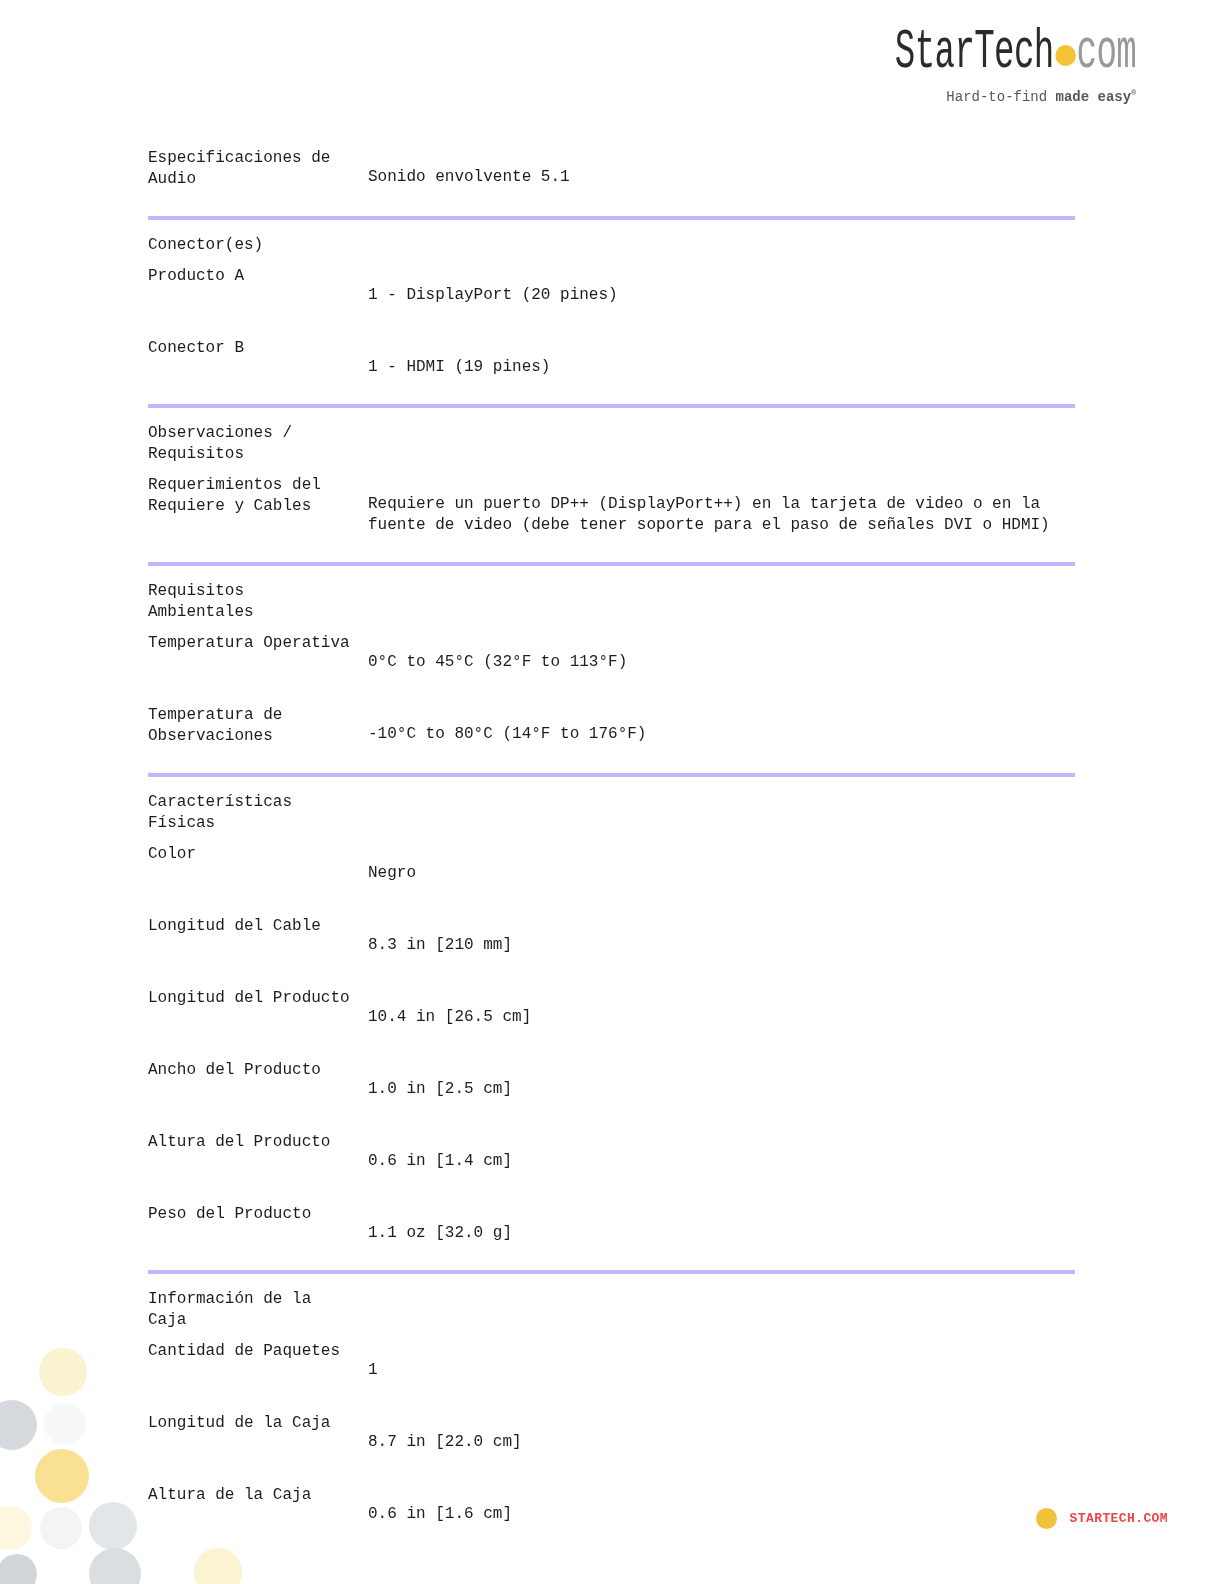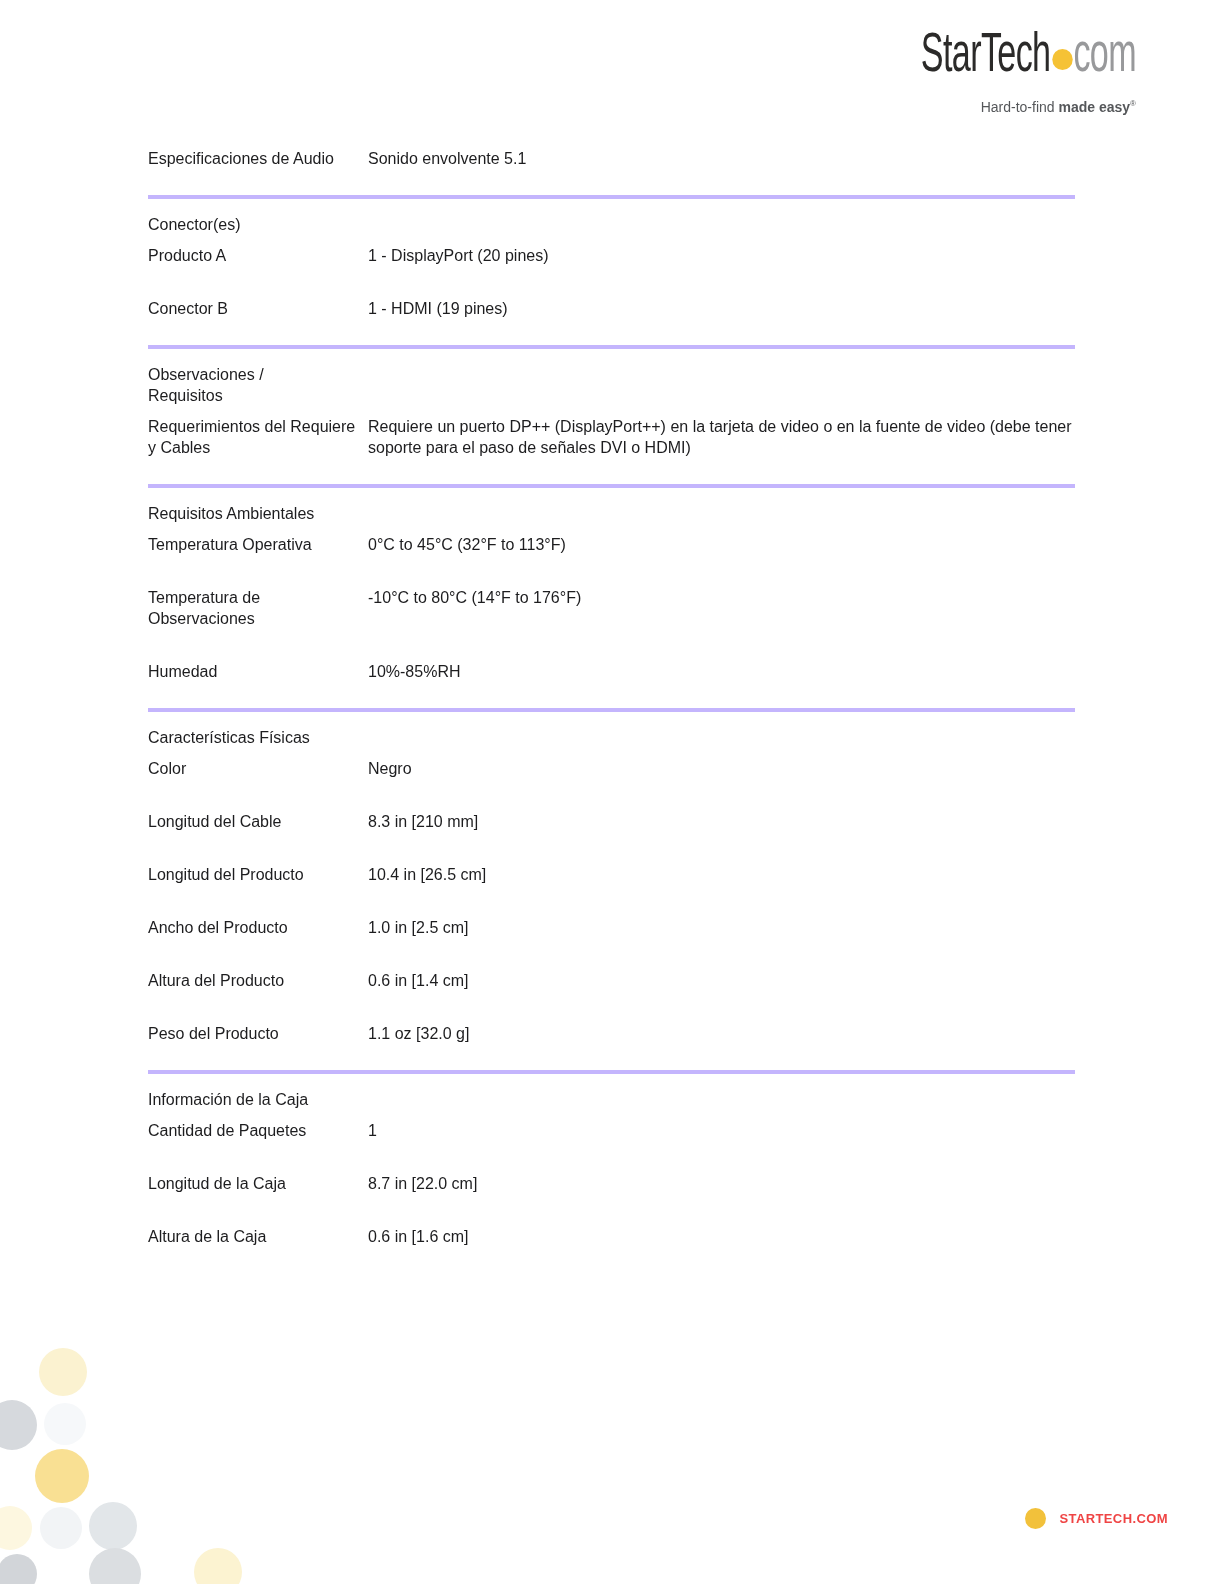--- a/index.html
+++ b/index.html
@@ -1,52 +1,52 @@
 <!DOCTYPE html>
 <html><head>
 <meta charset="utf-8">
 <style>
   html, body { margin:0; padding:0; background:#ffffff; }
   .page {
     position:relative;
     width:1224px; height:1584px;
     background:#ffffff;
     overflow:hidden;
-    font-family:Liberation Sans, sans-serif;
+    font-family:Liberation Mono, monospace;
     font-size:16px; line-height:21px;
     color:#1d1d1f;
   }
 
   
   .logo { position:absolute; top:24px; right:88px; text-align:right; }
   .brand {
     display:inline-block; white-space:nowrap;
     transform:scaleX(0.62); transform-origin:100% 60%;
     font-size:55px; line-height:1.05; letter-spacing:-1px;
     color:#2b2a29;
   }
   .brand .com { color:#98999b; }
   .brand .dot {
     display:inline-block; width:33px; height:21px;
     border-radius:50%; background:#f5c235;
     margin:0 1px 1px 3px;
   }
-  .tagline { font-size:14px; line-height:16px; color:#55575a; margin-top:14px; }
+  .tagline { font-size:14px; line-height:22px; color:#55575a; margin-top:0; }
   .tagline .t-bold { font-weight:bold; }
   .tagline sup { font-size:8px; vertical-align:super; }
 
   
   .content { position:absolute; left:148px; top:148px; width:927px; }
   .section { border-top:4px solid #c4b5fd; padding-top:15px; }
   .section.no-rule { border-top:none; padding-top:0; }
   .section-heading { width:185px; margin-bottom:10px; }
   .spec-row { display:flex; margin-bottom:32px; }
   .spec-row:last-child { margin-bottom:26px; }
   .spec-label { flex:0 0 220px; width:220px; padding-right:8px; box-sizing:border-box; }
-  .spec-value { flex:1; }
+  .spec-value { flex:1;margin-top:19px; }
 
   
   .bubble { position:absolute; border-radius:50%; }
   .b1  { left:39px;  top:1348px; width:48px; height:48px; background:#fbf2d0; }
   .b2  { left:-13px; top:1400px; width:50px; height:50px; background:#d6d9dd; }
   .b3  { left:44px;  top:1403px; width:42px; height:42px; background:#f6f8fa; }
   .b4  { left:35px;  top:1449px; width:54px; height:54px; background:#f9e093; }
   .b5  { left:-12px; top:1506px; width:44px; height:44px; background:#fdf7e0; }
   .b6  { left:40px;  top:1507px; width:42px; height:42px; background:#f2f4f6; }
   .b7  { left:89px;  top:1502px; width:48px; height:48px; background:#e2e6e9; }
@@ -106,24 +106,20 @@
     <div class="section">
       <div class="section-heading">Requisitos Ambientales</div>
       <div class="spec-row">
         <div class="spec-label">Temperatura Operativa</div>
         <div class="spec-value">0°C to 45°C (32°F to 113°F)</div>
       </div>
       <div class="spec-row">
         <div class="spec-label">Temperatura de Observaciones</div>
         <div class="spec-value">-10°C to 80°C (14°F to 176°F)</div>
       </div>
-      <div class="spec-row">
-        <div class="spec-label">Humedad</div>
-        <div class="spec-value">10%-85%RH</div>
-      </div>
     </div>
 
     <div class="section">
       <div class="section-heading">Características Físicas</div>
       <div class="spec-row">
         <div class="spec-label">Color</div>
         <div class="spec-value">Negro</div>
       </div>
       <div class="spec-row">
         <div class="spec-label">Longitud del Cable</div>

